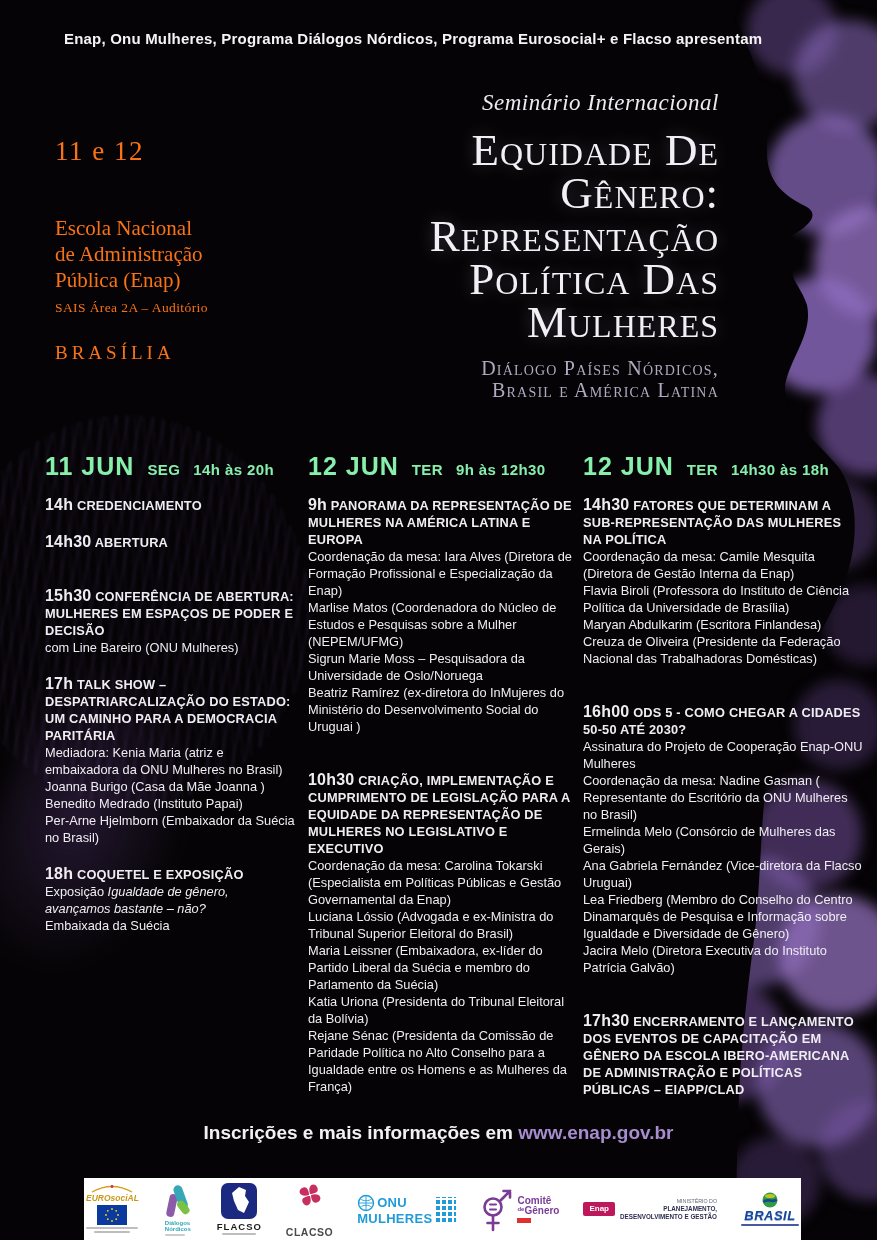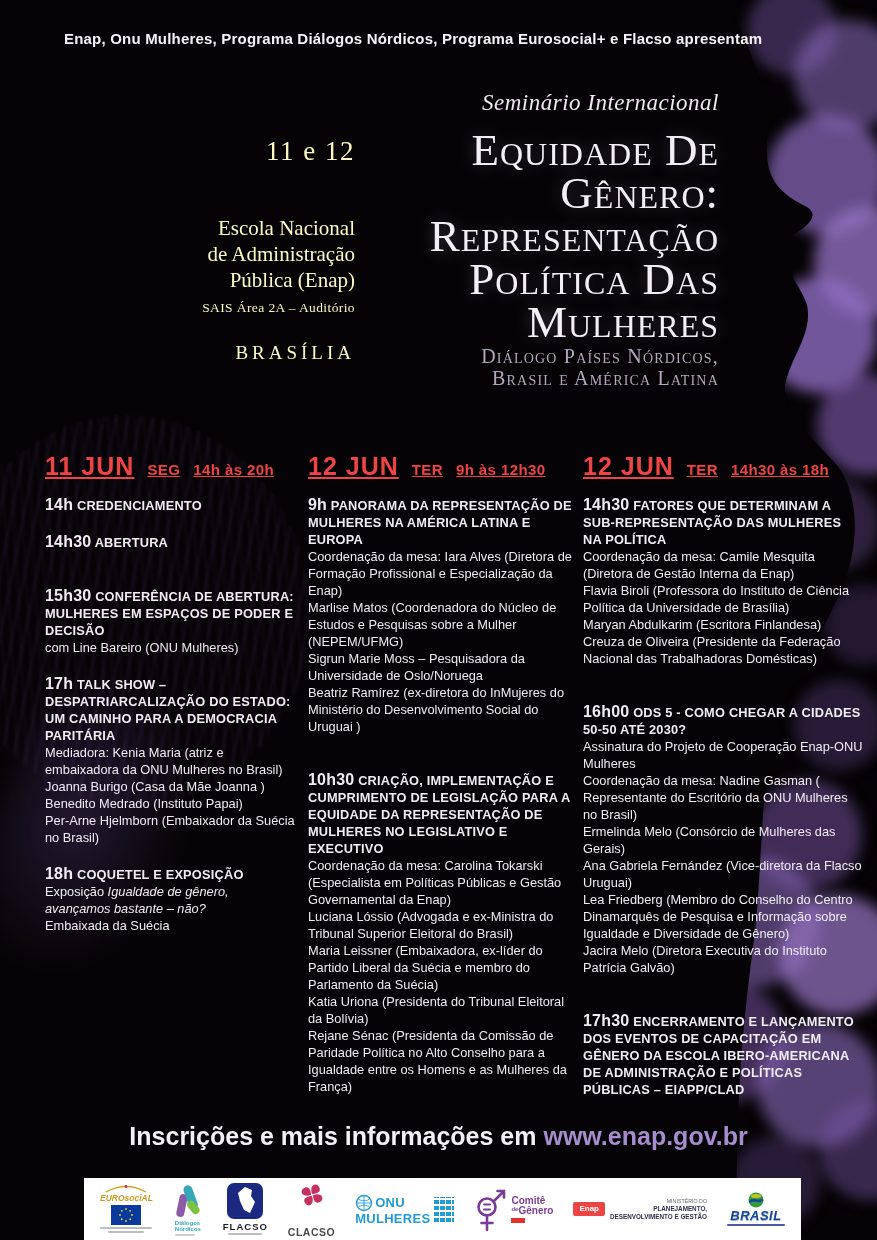--- a/index.html
+++ b/index.html
@@ -21,70 +21,70 @@
     position:absolute;left:0px;top:660px;width:190px;height:330px;
     background:radial-gradient(ellipse at 40% 50%, rgba(108,72,150,0.30), transparent 68%);
     filter:blur(10px);transform:rotate(18deg);
   }
   
   .credit{
     position:absolute;left:64px;top:30px;color:#f5f3f7;
     font-size:15px;font-weight:bold;letter-spacing:.2px;
   }
   
-  .event{position:absolute;left:55px;top:136px;width:300px;text-align:right;
-    color:#fef9c3;font-family:"Liberation Serif", serif;}
+  .event{position:absolute;left:55px;top:136px;width:300px;text-align:left;
+    color:#f97316;font-family:"Liberation Serif", serif;}
   .ev-dates{font-size:27px;letter-spacing:1.5px;}
   .ev-month{font-size:25px;letter-spacing:3px;margin-top:2px;}
   .ev-venue{margin-top:48px;font-size:21px;line-height:26px;}
   .ev-room{margin-top:7px;font-size:13.5px;letter-spacing:.4px;}
   .ev-city{margin-top:26px;font-size:19px;letter-spacing:4px;}
   
   .title-block{position:absolute;right:158px;top:90px;text-align:right;}
   .kicker{
     font-family:"Liberation Serif", serif;font-style:italic;
     font-size:23px;color:#efe9f2;letter-spacing:.5px;margin-bottom:13px;
   }
   .title-line{
     font-family:"Liberation Serif", serif;font-variant:small-caps;
     font-size:45px;line-height:43px;color:#f3eff6;letter-spacing:1px;
     text-shadow:0 0 18px rgba(228,216,255,0.30);
   }
-  .subtitle{margin-top:1px;}
+  .subtitle{margin-top:13px;}
   .subtitle-line{
     font-family:"Liberation Serif", serif;font-variant:small-caps;
     font-size:20px;line-height:22px;color:#b2a8c0;letter-spacing:1.2px;
   }
   
   .program{position:absolute;left:45px;top:452px;width:820px;height:690px;}
   .col{position:absolute;top:0;}
   .col0{left:0;width:251px;}
   .col1{left:263px;width:264px;}
   .col2{left:538px;width:280px;}
-  .col-head{display:flex;align-items:baseline;gap:13px;color:#ef4444;text-decoration:underline;}
+  .col-head{display:flex;align-items:baseline;gap:13px;color:#86efac;}
   .col-date{font-size:25px;font-weight:bold;letter-spacing:1px;}
   .col-day,.col-time{font-size:15px;font-weight:bold;letter-spacing:.4px;}
   .p-item{margin-top:19px;color:#efedf2;}
   .p-item.first{margin-top:15px;}
   .p-item.gap{margin-top:36px;}
   .p-head{font-size:12.8px;line-height:17px;font-weight:bold;letter-spacing:.2px;}
   .p-time{font-size:16px;}
   .p-note{font-size:12.8px;line-height:17px;font-weight:normal;}
   .p-body{font-size:12.8px;line-height:17px;}
   .body-line em{font-style:italic;}
   
   .inscriptions{
     position:absolute;left:0;top:1122px;width:877px;text-align:center;
-    color:#f2f0f4;font-size:25px;font-weight:bold;
+    color:#f2f0f4;font-size:19px;font-weight:bold;
   }
   .inscriptions .url{color:#a78cd0;cursor:pointer;}
   .logo-strip{
     position:absolute;left:84px;top:1178px;width:717px;height:62px;
     background:#ffffff;display:flex;align-items:center;
-    justify-content:space-between;padding:0 16px;box-sizing:border-box;
+    justify-content:space-between;padding:0 2px;box-sizing:border-box;
   }
   .logo{display:flex;flex-direction:column;align-items:center;justify-content:center;line-height:1;}
   .euro-name{font-size:8.5px;font-weight:bold;font-style:italic;color:#c8991f;margin:1px 0 2px;}
   .cap-bar{height:2px;background:#bdbdbd;margin-top:2px;border-radius:1px;}
   .dial-text{font-size:6px;font-weight:bold;color:#2fa8b5;text-align:left;margin-top:1px;}
   .flacso-name{font-size:9.5px;font-weight:900;color:#1a1a1a;letter-spacing:1px;margin-top:3px;}
   .clacso-name{font-size:10.5px;font-weight:900;color:#4a4a4a;letter-spacing:.5px;margin-top:17px;}
   .onu-wrap{flex-direction:row;gap:4px;align-items:center;}
   .onu-text{display:flex;flex-direction:column;align-items:flex-start;}
   .onu-row{display:flex;align-items:center;gap:2px;}
@@ -93,21 +93,21 @@
     background-image:
       repeating-linear-gradient(0deg, transparent 0 4.5px, #fff 4.5px 6px),
       repeating-linear-gradient(90deg, transparent 0 4.5px, #fff 4.5px 6px);}
   .comite-wrap{flex-direction:row;gap:3px;align-items:center;}
   .comite-text{display:flex;flex-direction:column;align-items:flex-start;}
   .com-l1{font-size:10px;font-weight:900;color:#7a3b96;}
   .com-l2{font-size:10px;font-weight:900;color:#7a3b96;}
   .com-de{font-size:6px;font-weight:bold;vertical-align:top;}
   .mini-red{width:14px;height:5px;background:#e03030;margin-top:2px;}
   .gov-wrap{flex-direction:row;gap:5px;align-items:center;}
-  .enap-box{background:#ef4444;color:#fff;font-size:8px;font-weight:bold;
+  .enap-box{background:#be185d;color:#fff;font-size:8px;font-weight:bold;
     padding:3px 6px;border-radius:2px;}
   .min-text{text-align:right;}
   .min-line{font-size:6.3px;font-weight:800;color:#2d2d50;line-height:7.5px;}
   .min-line.min-top{font-size:5.3px;font-weight:normal;color:#66667a;}
   .brasil-name{font-size:13px;font-weight:900;font-style:italic;color:#16469c;
     letter-spacing:.5px;text-shadow:0 1px 0 #9ab2dd;margin-top:1px;}
 </style>
 </head>
 <body>
 

